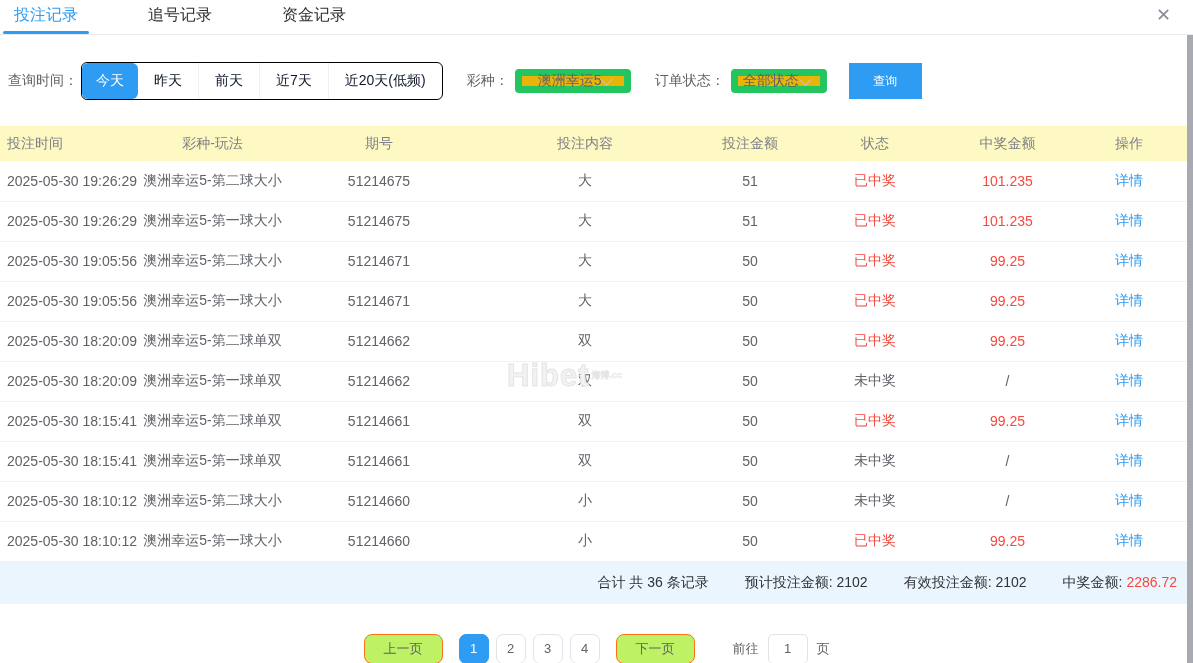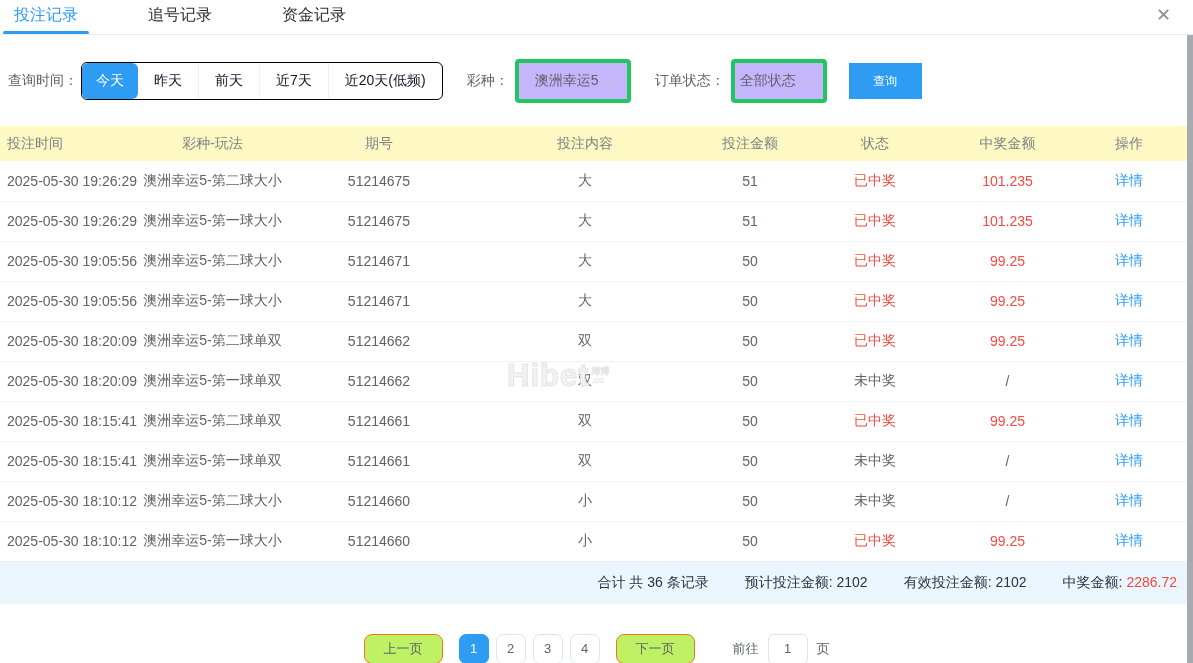--- a/index.html
+++ b/index.html
@@ -17,38 +17,38 @@
   .close { position:absolute; right:22px; top:1px; font-size:18px; color:#8a8f99; cursor:pointer; line-height:28px; }
   
   .filterbar { display:flex; align-items:center; margin:27px 0 0 8px; height:38px; font-size:14px; }
   .flabel { color:#606266; white-space:nowrap; }
   .time-group { display:flex; align-items:stretch; border:1px solid #000000; border-radius:6px; height:38px; box-sizing:border-box; overflow:hidden; margin-left:3px; }
   .time-opt { display:flex; align-items:center; padding:0 16px; color:#0f172a; cursor:pointer; white-space:nowrap; }
   .time-opt.active { background:#2d9cf2; color:#fff; border-radius:6px; padding:0 14px; }
   .time-opt + .time-opt { border-left:1px solid #eef0f4; }
   .time-opt.active + .time-opt { border-left:none; }
   .flabel.gap { margin-left:24px; }
-  .select { display:flex; align-items:center; justify-content:space-between; border:4px solid #22c55e; border-radius:4px; height:44px; box-sizing:border-box; width:116px; padding:0 13px 0 16px; margin-left:6px; cursor:pointer; color:#606266; background:#c4b5fd; }
+  .select { display:flex; align-items:center; justify-content:space-between; border:7px solid #22c55e; border-radius:4px; height:24px; box-sizing:border-box; width:116px; padding:0 13px 0 16px; margin-left:6px; cursor:pointer; color:#606266; background:#eab308; }
   .select.small { width:96px; padding:0 10px 0 5px; }
   .chev { width:8px; height:8px; border-right:1.6px solid #c0c4cc; border-bottom:1.6px solid #c0c4cc; transform:rotate(45deg); margin-top:-4px; flex:none; }
   .query-btn { margin-left:22px; width:73px; height:36px; background:#2d9cf2; color:#fff; border:none; border-radius:0; font-size:12px; cursor:pointer; font-family:inherit; }
   
   .tablewrap { margin-top:26px; position:relative; }
   table { width:100%; border-collapse:collapse; table-layout:fixed; font-size:14px; }
   thead tr { background:#fef9c3; height:35px; }
   th { font-weight:400; color:#7d8087; white-space:nowrap; }
   tbody tr { height:40px; border-bottom:1px solid #f0f2f5; }
   td { text-align:center; color:#5f6368; white-space:nowrap; }
   th:first-child, td:first-child { text-align:left; padding-left:7px; }
   .red { color:#f5493f; }
   .link { color:#2d9cf2; cursor:pointer; }
   .watermark { position:absolute; left:507px; top:184px; display:flex; align-items:center; pointer-events:none;
     font-weight:bold; color:#f2f2f2;margin-top:48px; -webkit-text-stroke:1px #e4e4e4; }
   .wm-main { font-size:31px; letter-spacing:1px; }
-  .wm-sub { display:flex; flex-direction:column; font-size:9px; line-height:1.05; margin-left:2px; -webkit-text-stroke:0.4px #e4e4e4; }
+  .wm-sub { display:flex; font-size:9px; line-height:1.05; margin-left:2px; -webkit-text-stroke:0.4px #e4e4e4; }
   
   .summary { height:42px; background:#eaf5fe; display:flex; align-items:center; justify-content:flex-end; gap:36px; padding-right:16px; font-size:14px; color:#2f3238; }
   .summary .item { white-space:nowrap; }
   
   .pager { display:flex; align-items:center; justify-content:center; margin-top:30px; gap:8px; font-size:13px; color:#606266; }
   .pbtn { height:30px; padding:0 19px; border:1px solid #f97316; border-radius:8px; background:#bef264; color:#606266; font-size:13px; cursor:pointer; font-family:inherit; }
   .pbtn.next { margin-left:8px; }
   .pages { display:flex; gap:7px; margin-left:8px; }
   .pnum { width:30px; height:30px; border:1px solid #e0e4e9; border-radius:7px; background:#fff; display:flex; align-items:center; justify-content:center; cursor:pointer; box-sizing:border-box; }
   .pnum.active { background:#2d9cf2; color:#fff; border-color:#2d9cf2; }

